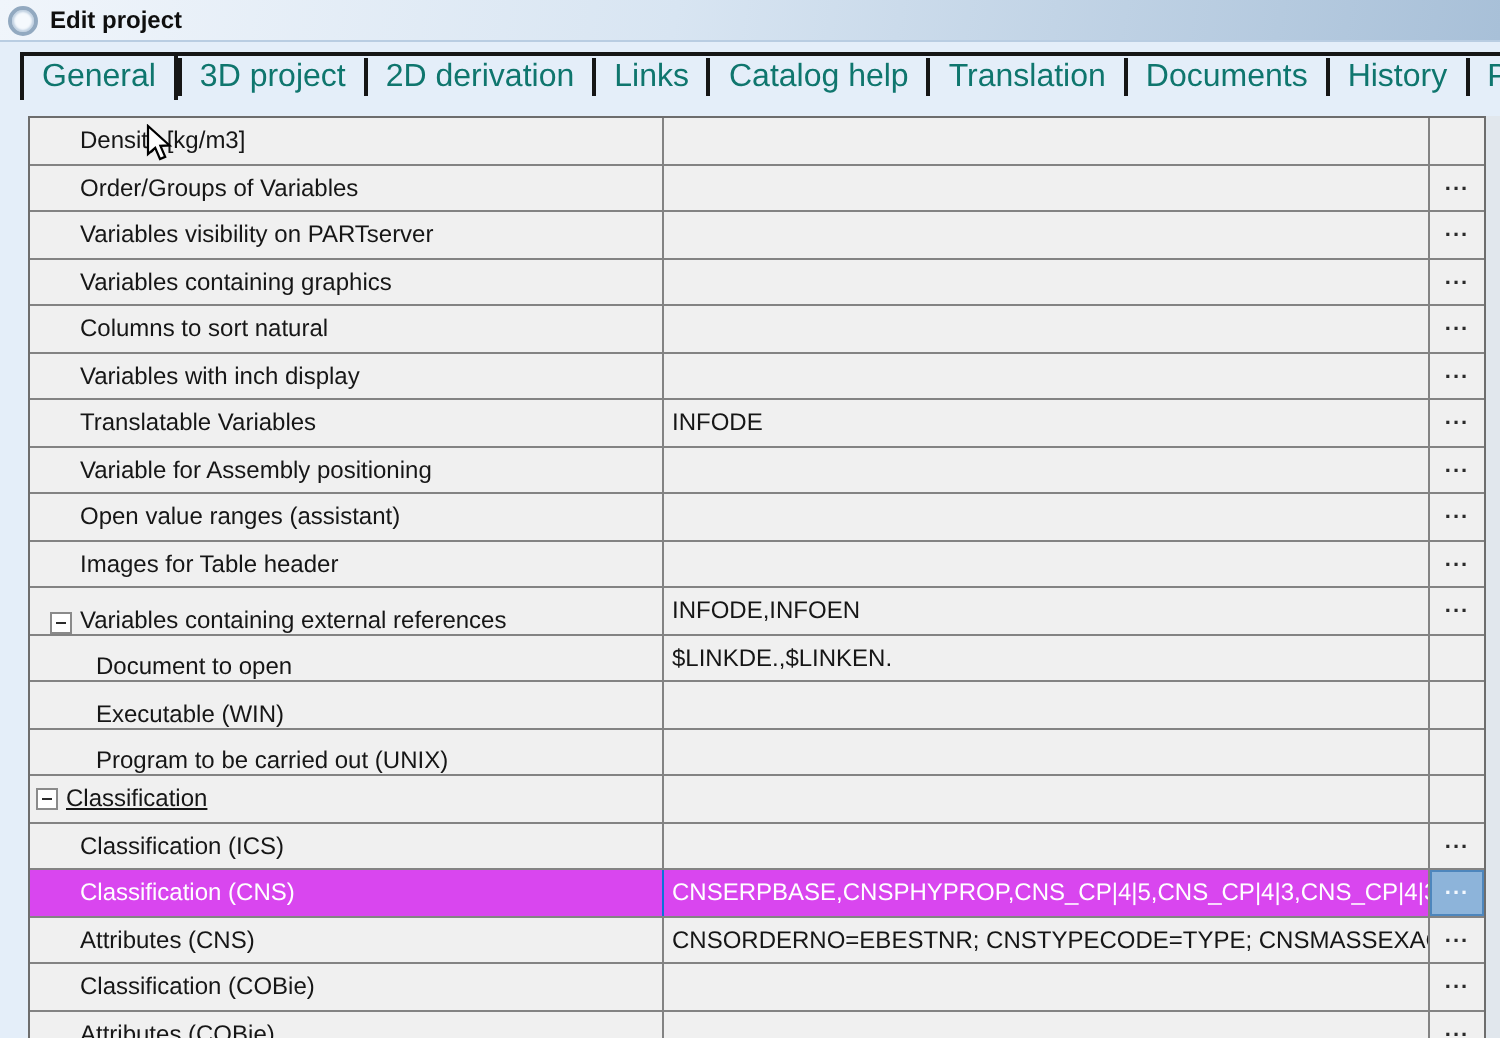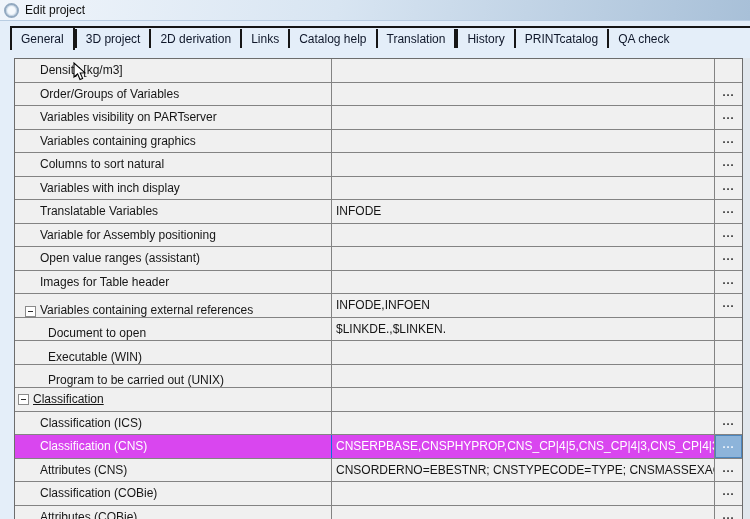--- a/index.html
+++ b/index.html
@@ -13,28 +13,28 @@
     position:absolute; left:0; top:0; width:750px; height:21px;
     background:linear-gradient(100deg,#f0f5fb 0%,#d8e5f2 45%,#a8c0d8 100%);
     display:flex; align-items:center; padding-left:4px; box-sizing:border-box;
     border-bottom:1px solid #b9cde2;
   }
   .title-icon {
     width:11px; height:11px; border-radius:50%; flex:none;
     background:#f5f9fd; border:2px solid #92a9c0;
     box-shadow: inset 0 0 1px 1px #c2d2e2;
   }
-  .title-text { font-size:12px; font-weight:normal; color:#0f0f0f; margin-left:6px; }
+  .title-text { font-size:12px; font-weight:bold; color:#0f0f0f; margin-left:6px; }
   
   .tabbar {
     position:absolute; left:10px; right:0; top:26px; height:22px;
     display:flex; align-items:stretch; border-top:2px solid #161616;
   }
   .tab {
-    padding:0 9px; font-size:12px; color:#0f172a;
+    padding:0 9px; font-size:16px; color:#0f766e;
     display:flex; align-items:center; white-space:nowrap; cursor:default;
   }
   .tab.active {
     margin-top:-2px; border-top:2px solid #161616;
     border-left:2px solid #161616; border-right:2px solid #161616;
     background:#e4eef9;
   }
   .tabsep { width:2px; background:#161616; margin:1px 0 2px 0; flex:none; }
   
   .grid {
@@ -100,20 +100,21 @@
       <div class="tab">3D project</div>
       <div class="tabsep"></div>
       <div class="tab">2D derivation</div>
       <div class="tabsep"></div>
       <div class="tab">Links</div>
       <div class="tabsep"></div>
       <div class="tab">Catalog help</div>
       <div class="tabsep"></div>
       <div class="tab">Translation</div>
       <div class="tabsep"></div>
+      <div class="tab">Documents</div>
       <div class="tabsep"></div>
       <div class="tab">History</div>
       <div class="tabsep"></div>
       <div class="tab">PRINTcatalog</div>
       <div class="tabsep"></div>
       <div class="tab">QA check</div>
     </div>
 
   <div class="grid">
       <div class="row normal">

